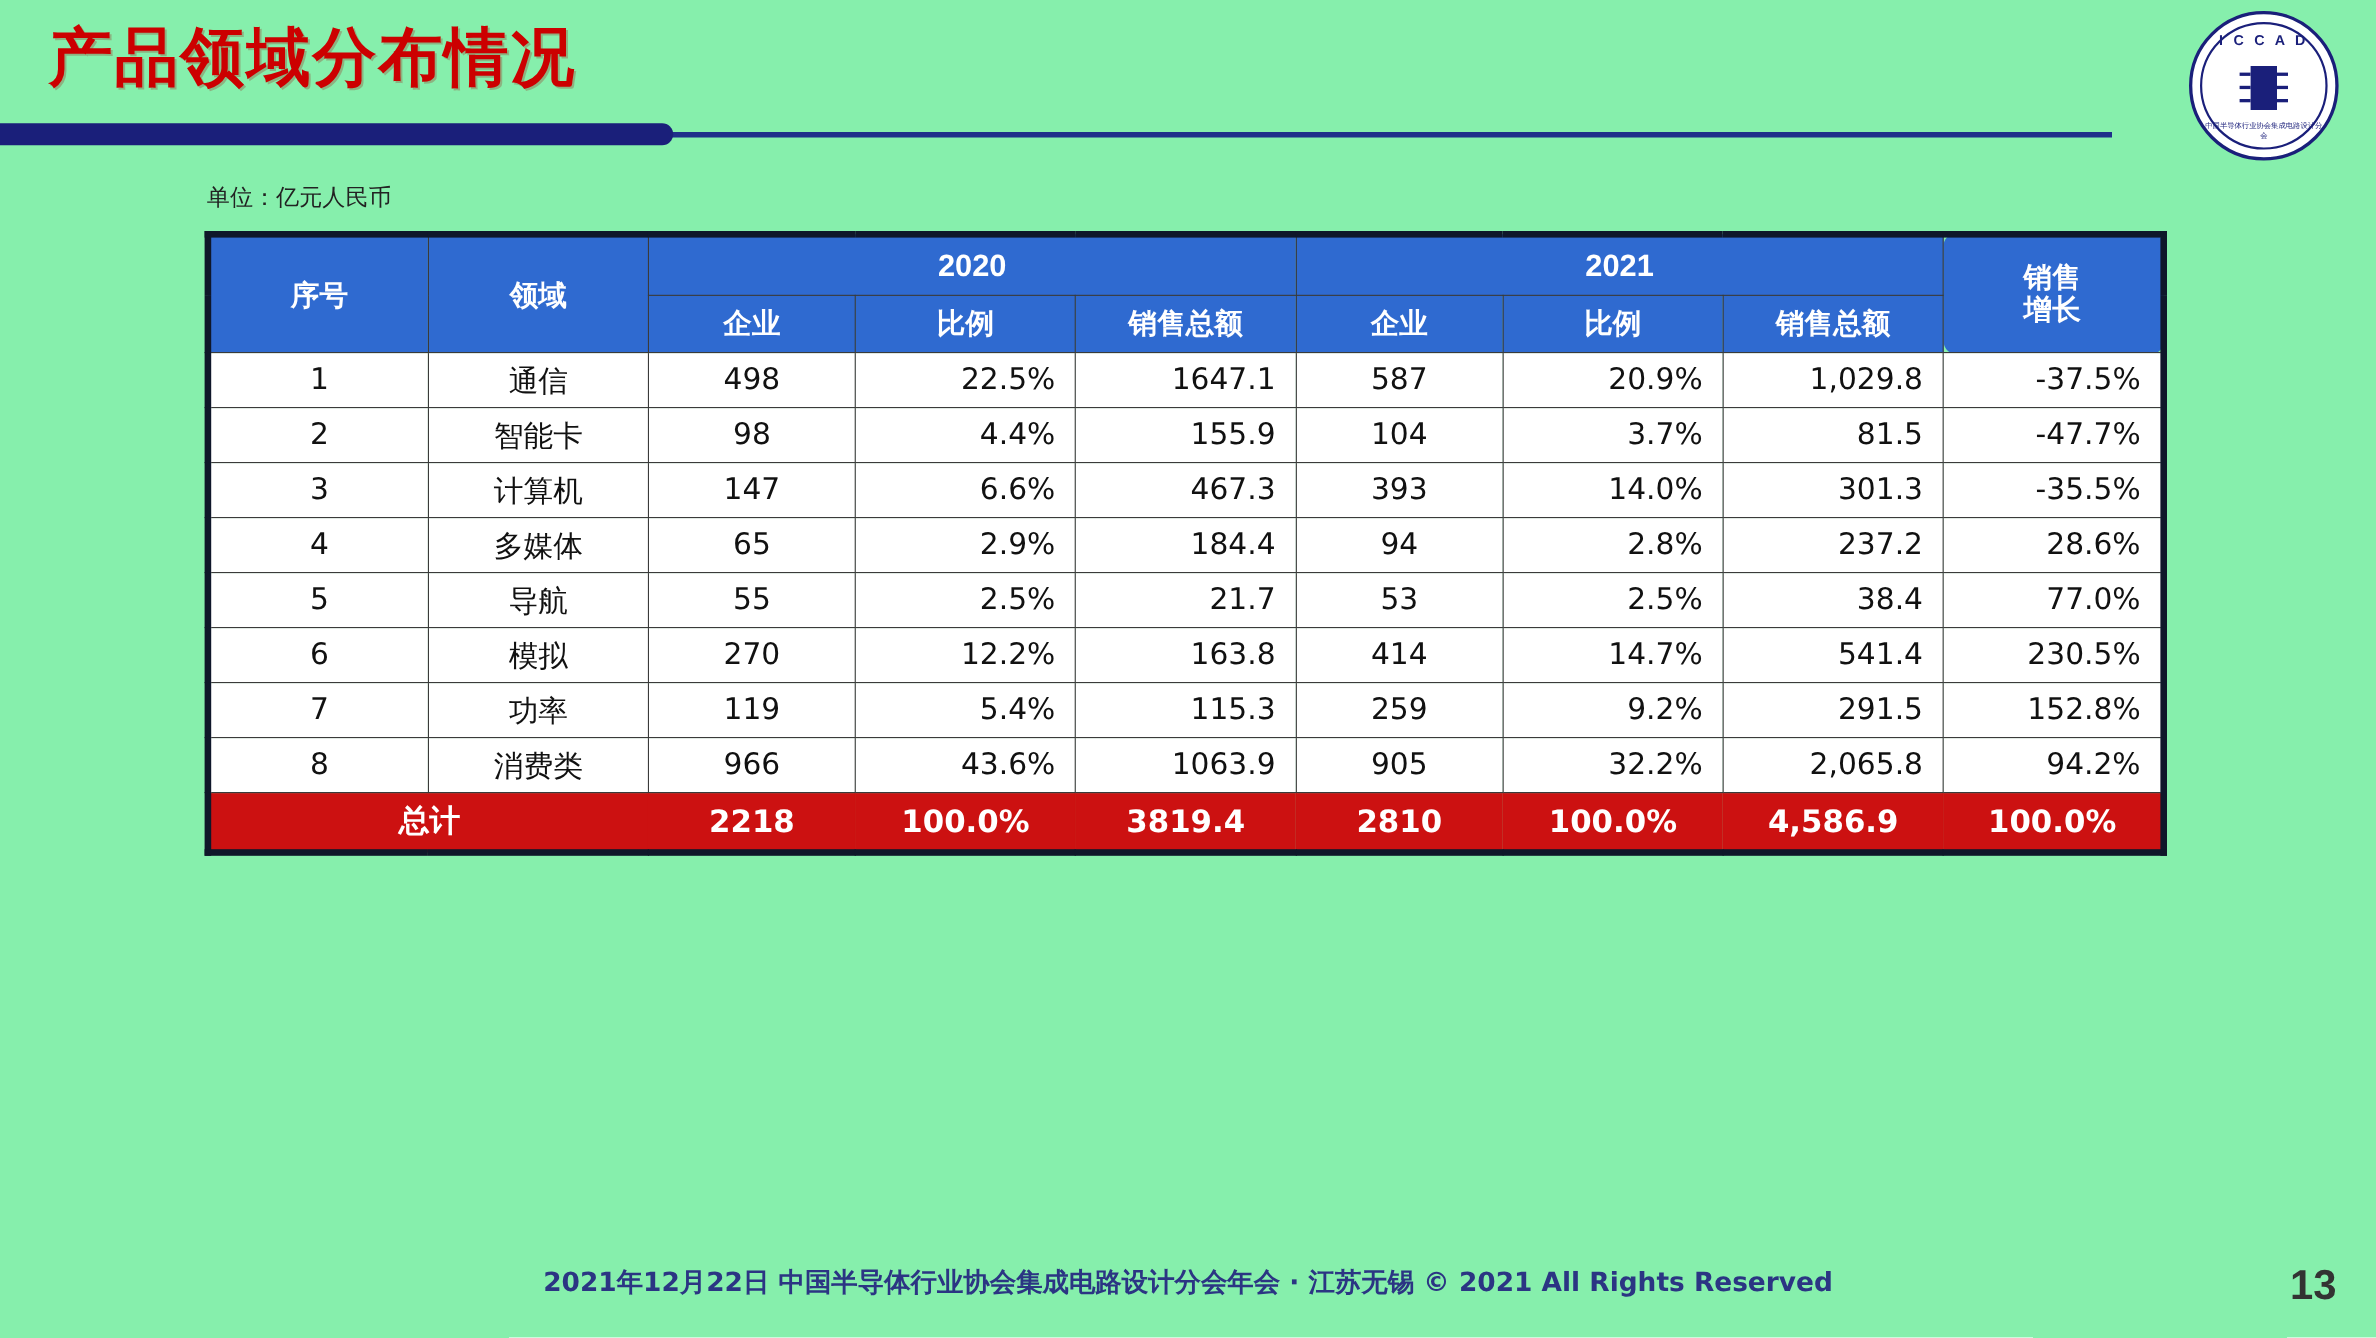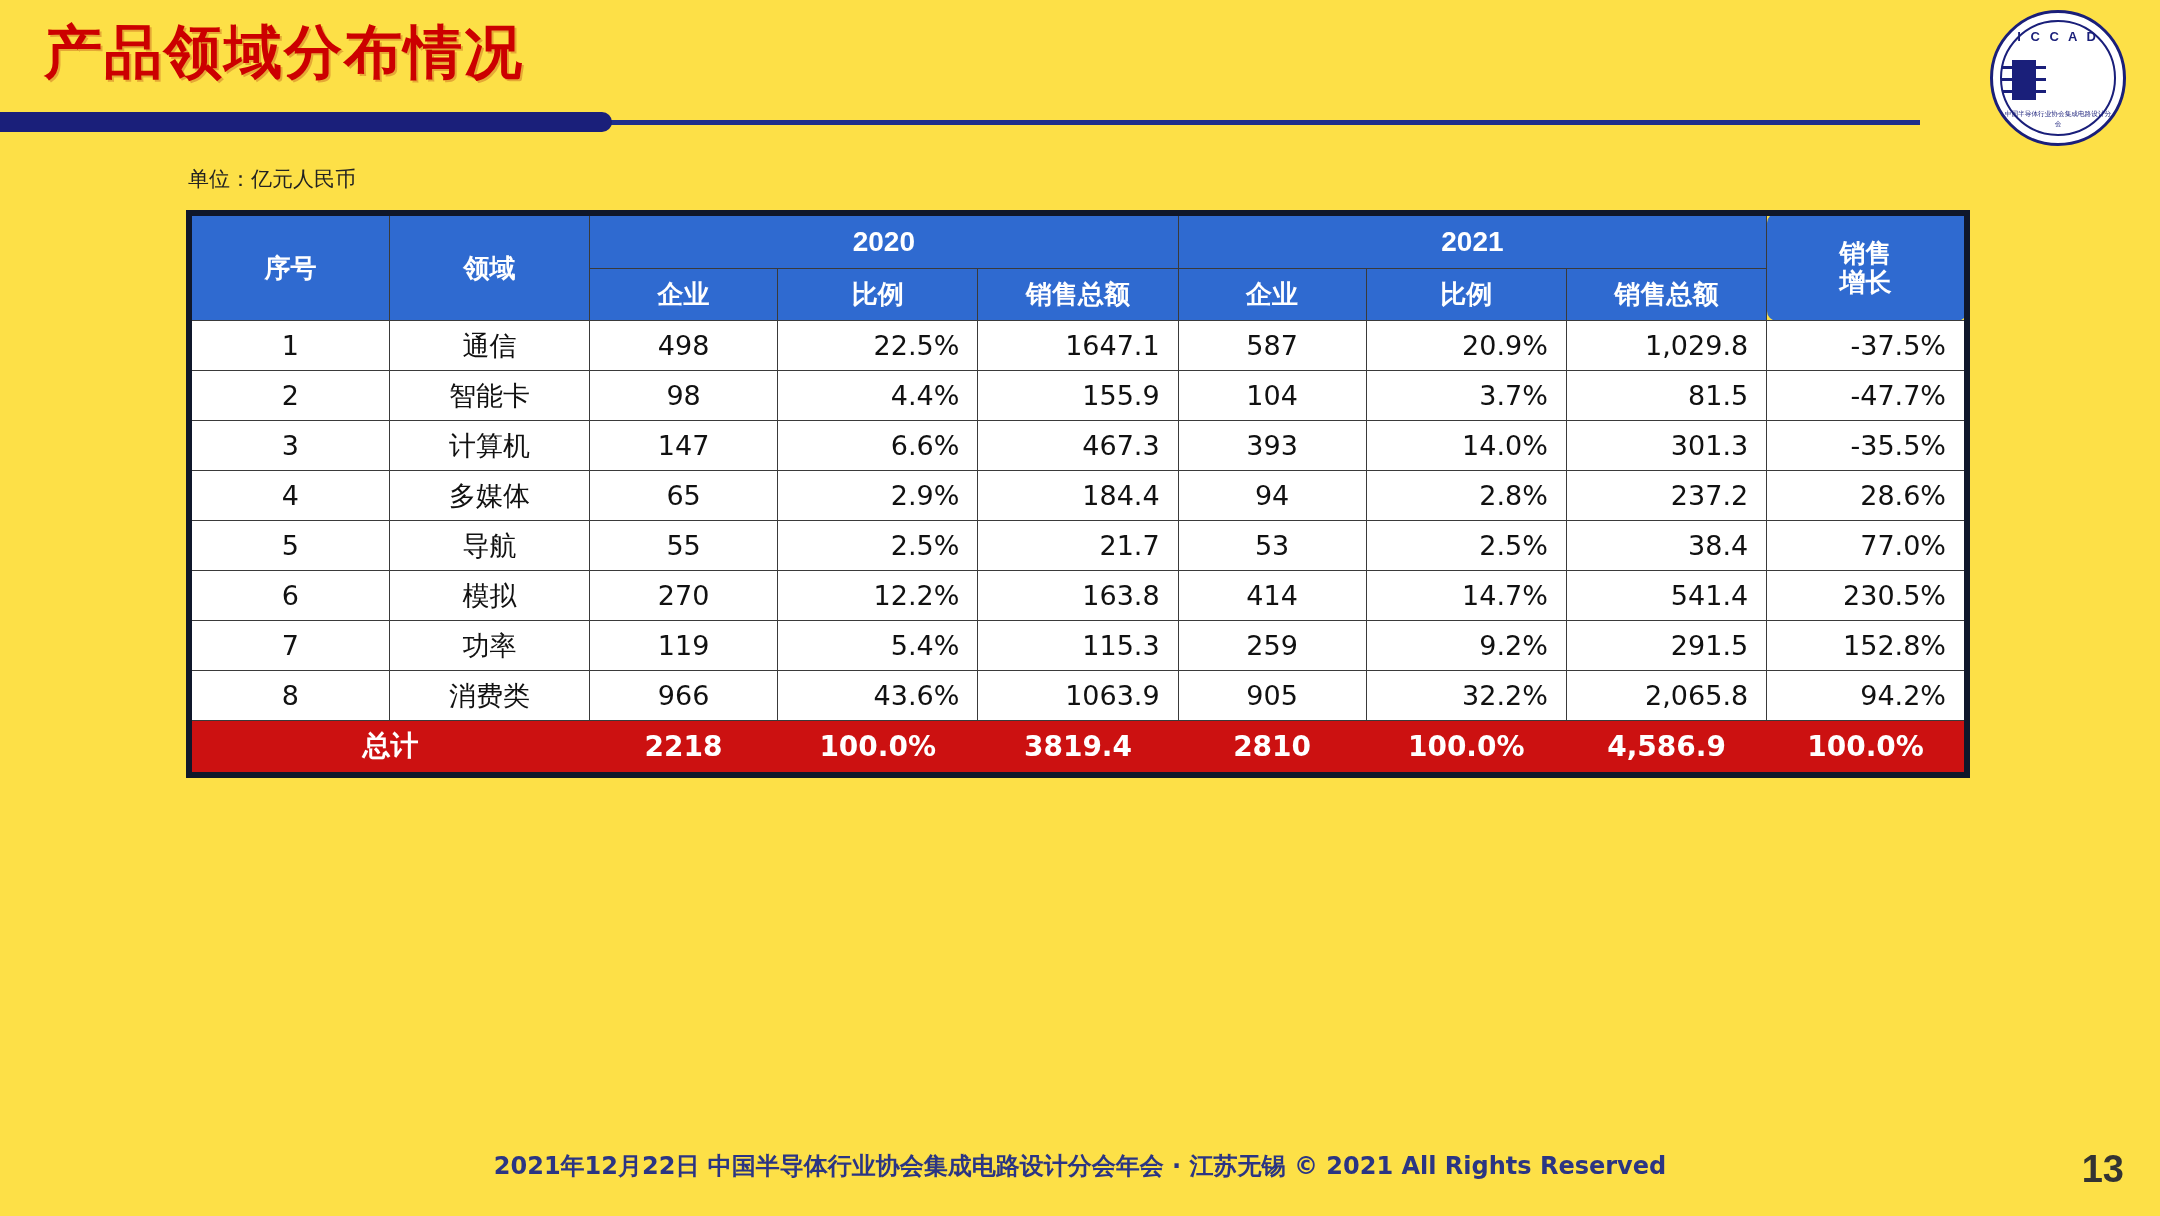--- a/index.html
+++ b/index.html
@@ -2,21 +2,21 @@
 <html><head>
 <meta charset="utf-8">
 <style>
   * { box-sizing: border-box; margin: 0; padding: 0; }
   html, body {
     width: 2160px; height: 1216px;
     background: #ffffff;
     font-family: "Liberation Sans", "DejaVu Sans", sans-serif;
     overflow: hidden;
   }
-  .slide { position: relative; width: 2160px; height: 1216px; background: #fde047; }
+  .slide { position: relative; width: 2160px; height: 1216px; background: #86efac; }
 
   
   .title {
     position: absolute; left: 44px; top: 14px;
     font-size: 58px; font-weight: 700; color: #cc0000;
     letter-spacing: 2px;
     text-shadow: 2px 2px 0 rgba(160,0,0,0.25);
     white-space: nowrap;
   }
   .title-rule {
@@ -33,21 +33,21 @@
   .logo {
     position: absolute; right: 34px; top: 10px;
     width: 136px; height: 136px; border-radius: 50%;
     background: #ffffff; border: 3px solid #1a1f7a;
     display: flex; align-items: center; justify-content: center;
   }
   .logo-inner {
     width: 116px; height: 116px; border-radius: 50%;
     border: 2px solid #1a1f7a;
     position: relative;
-    display: flex; justify-content: center;
+    display: flex; align-items: center; justify-content: center;
     flex-direction: column;
   }
   .logo-top {
     position: absolute; top: 7px; width: 100%; text-align: center;
     font-size: 13px; font-weight: 700; color: #1a1f7a; letter-spacing: 3px;
   }
   .logo-chip { width: 44px; height: 40px; position: relative; margin-top: 4px; }
   .logo-chip i {
     position: absolute; background: #1a1f7a; display: block;
   }

